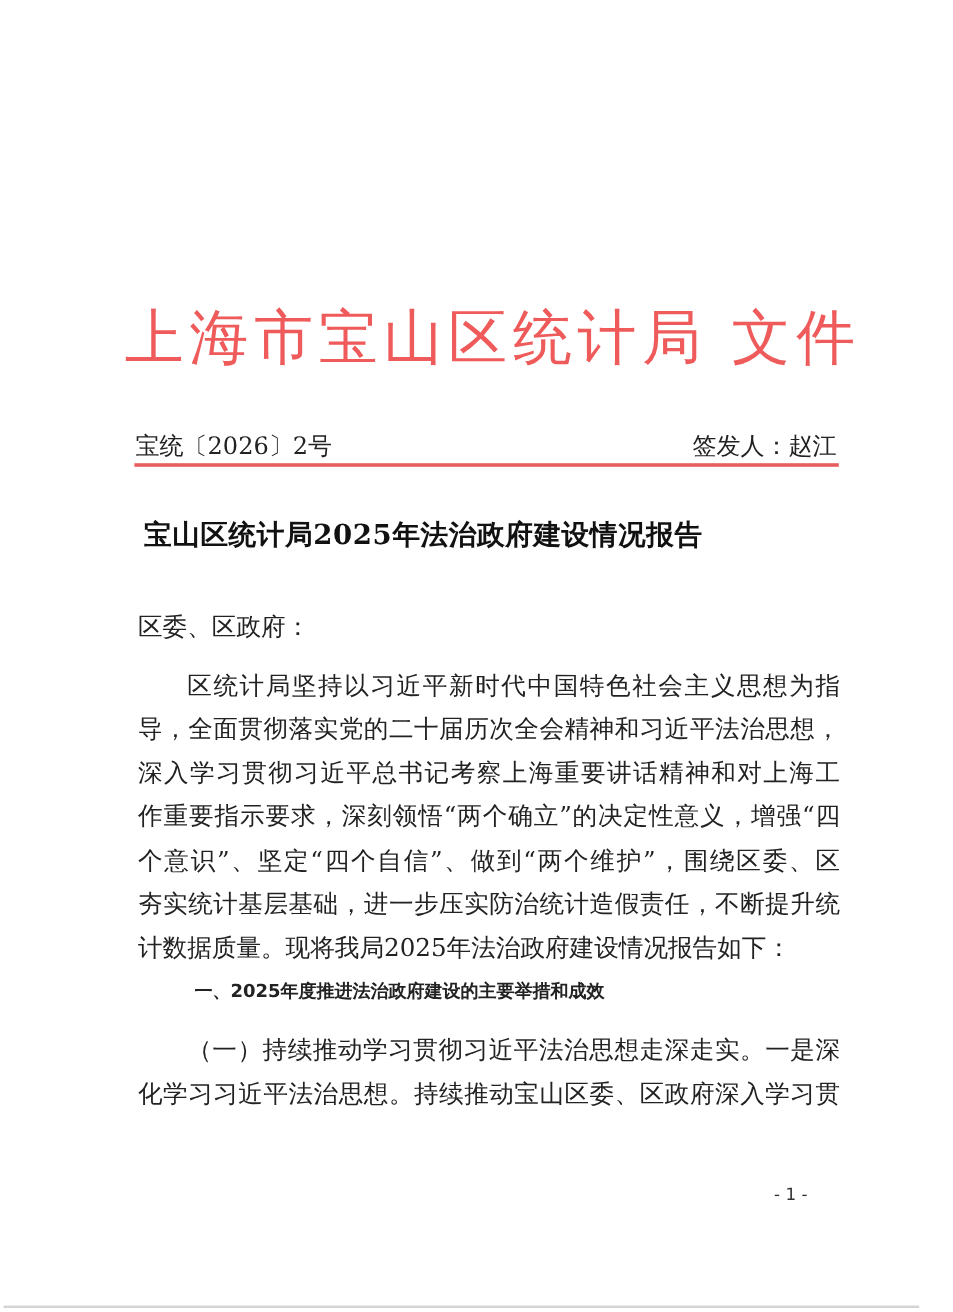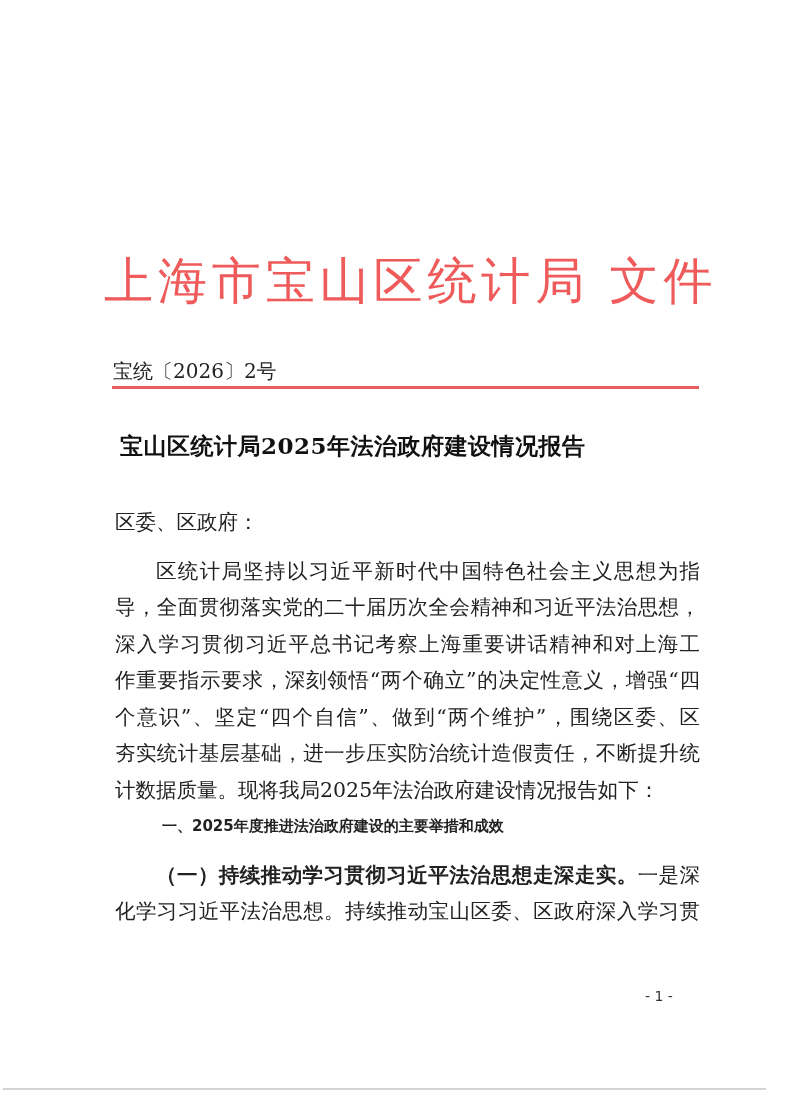--- a/index.html
+++ b/index.html
@@ -103,21 +103,21 @@
     }
     .heading1 {
       font-family: "DejaVu Sans", "Liberation Sans", sans-serif;
       font-weight: bold;
       font-size: 15px;
       text-align: left;
       text-align-last: left;
       padding-left: 47px;
     }
     .heading2-bold {
-      font-weight: bold;
+      font-weight: normal;
     }
     .page-number {
       position: absolute;
       left: 645px;
       top: 988px;
       font-family: "DejaVu Sans", "Liberation Sans", sans-serif;
       font-size: 14px;
       color: #333;
       white-space: nowrap;
     }
@@ -132,20 +132,21 @@
   </style>
 </head>
 <body>
 
 <div class="page">
 
   <div class="doc-header">上海市宝山区统计局 文件</div>
 
   <div class="doc-number-row">
     <span class="doc-number">宝统〔2026〕2号</span>
+    <span class="signer">签发人：赵江</span>
   </div>
 
   <div class="red-rule"></div>
 
   <div class="report-title">宝山区统计局2025年法治政府建设情况报告</div>
 
   <div class="body-text">
     <div class="line left">区委、区政府：</div>
 
     <div class="line indent">区统计局坚持以习近平新时代中国特色社会主义思想为指</div>

